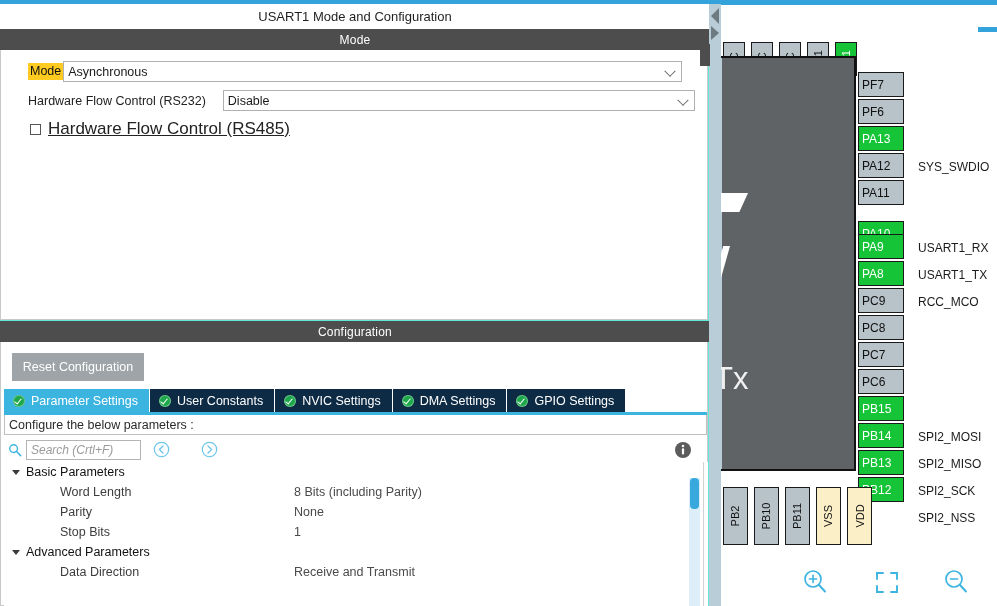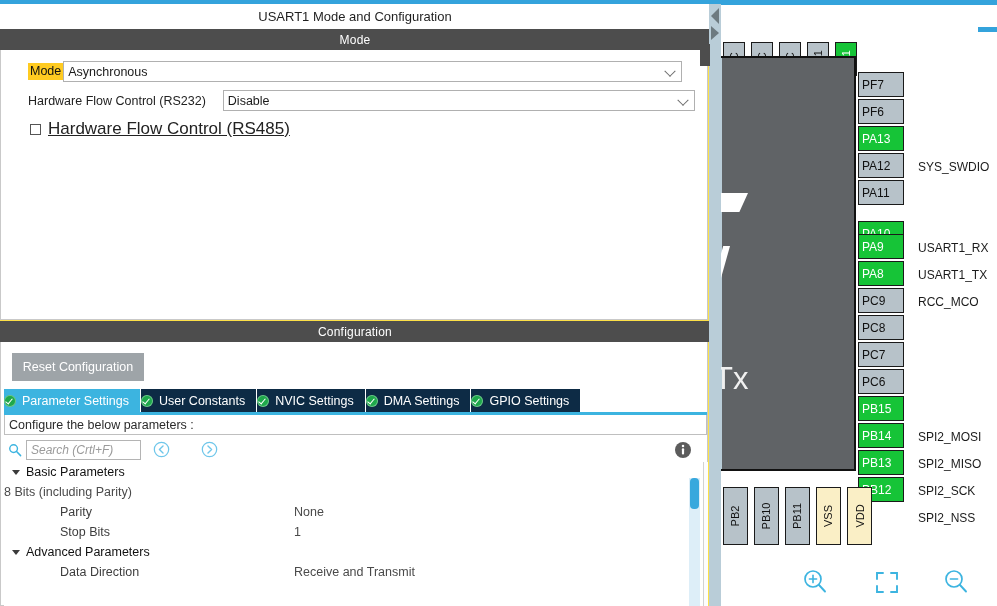--- a/index.html
+++ b/index.html
@@ -9,21 +9,21 @@
     background:#ffffff;
     font-family:"Liberation Sans", sans-serif;
     font-size:12px;color:#1a1a1a;
     -webkit-font-smoothing:antialiased;
   }
   .root{position:absolute;inset:0;}
 
   
   .left-panel{
     position:absolute;left:0;top:0;width:710px;height:606px;
-    background:#fde047;overflow:hidden;
+    background:#5eead4;overflow:hidden;
   }
   .topline{position:absolute;left:0;top:0;width:710px;height:4px;background:#34a3dc;}
 
   .panel-title{
     position:absolute;left:0;top:4px;width:710px;height:25px;
     display:flex;align-items:center;justify-content:center;
     font-size:13px;color:#1f1f1f;background:#ffffff;
     border-bottom:1px solid #ffffff;
   }
 
@@ -75,21 +75,21 @@
     font-family:Liberation Sans, sans-serif;font-size:12.5px;
     display:flex;align-items:center;justify-content:center;
     cursor:default;
   }
 
   .tabstrip{
     position:absolute;left:4px;top:389px;height:23px;display:flex;align-items:flex-end;
   }
   .tab{
     height:23px;display:flex;align-items:center;gap:6px;
-    padding:0 11px 0 0;font-size:12.5px;color:#ffffff;
+    padding:0 11px 0 9px;font-size:12.5px;color:#ffffff;
     background:#0d2b45;box-sizing:border-box;border-right:1px solid #ffffff;
     cursor:default;white-space:nowrap;
   }
   .tab.active{background:#3cb4e0;color:#ffffff;}
   .chk{
     width:12px;height:12px;border-radius:50%;
     background:#1ea84b;position:relative;flex:none;
     box-shadow:0 0 0 1px rgba(255,255,255,.35) inset;
   }
   .chk::after{
@@ -298,20 +298,21 @@
         <rect x="7.9" y="7.3" width="2.2" height="6.3" rx="1" fill="#ffffff"></rect>
       </svg>
     </div>
 
     <div class="param-tree">
       <div class="grp">
         <span class="tri"></span>
         <span>Basic Parameters</span>
       </div>
       <div class="prow">
+        <span class="pname">Word Length</span>
         <span class="pval">8 Bits (including Parity)</span>
       </div>
       <div class="prow">
         <span class="pname">Parity</span>
         <span class="pval">None</span>
       </div>
       <div class="prow">
         <span class="pname">Stop Bits</span>
         <span class="pval">1</span>
       </div>

